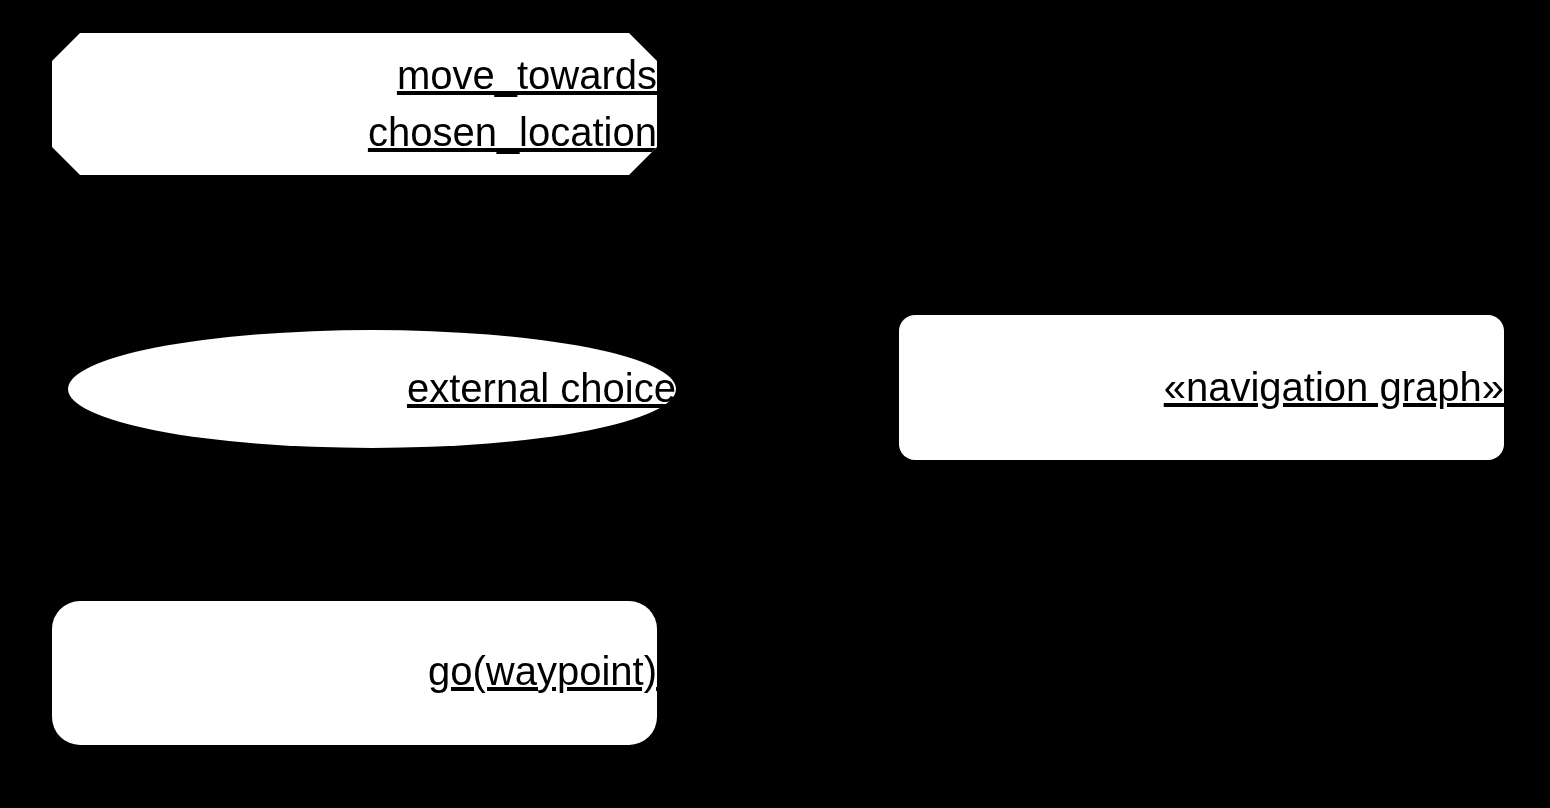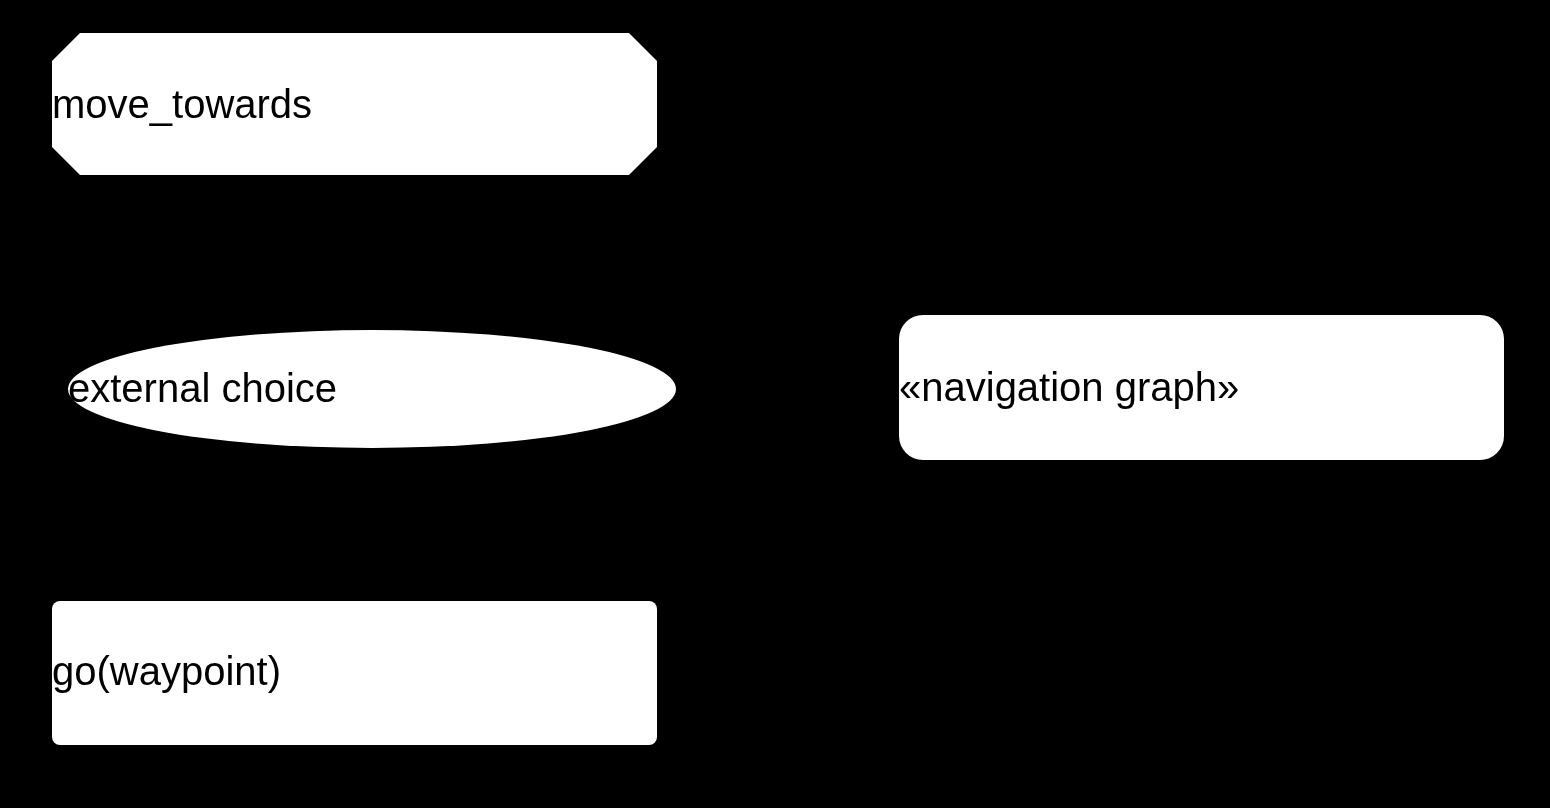--- a/index.html
+++ b/index.html
@@ -19,27 +19,28 @@
     width: 1550px;
     height: 808px;
     background: #000000;
   }
   .node {
     position: absolute;
     box-sizing: border-box;
     display: flex;
     align-items: center;
     justify-content: center;
-    text-align: left;
+    text-align: right;
     color: #000000;
     background: #ffffff;
     line-height: 57px;
     font-size: 40px;
     white-space: pre;
     letter-spacing: 0px;
+    text-decoration: underline;
   }
   
   #node-move-towards {
     left: 52px;
     top: 33px;
     width: 605px;
     height: 142px;
     background: #ffffff;
     -webkit-clip-path: polygon(28px 0, calc(100% - 28px) 0, 100% 28px, 100% calc(100% - 28px), calc(100% - 28px) 100%, 28px 100%, 0 calc(100% - 28px), 0 28px);
     clip-path: polygon(28px 0, calc(100% - 28px) 0, 100% 28px, 100% calc(100% - 28px), calc(100% - 28px) 100%, 28px 100%, 0 calc(100% - 28px), 0 28px);
@@ -51,50 +52,50 @@
     width: 608px;
     height: 118px;
     border-radius: 50% / 50%;
   }
   
   #node-go-waypoint {
     left: 52px;
     top: 601px;
     width: 605px;
     height: 144px;
-    border-radius: 8px;
+    border-radius: 28px;
   }
   
   #node-navigation-graph {
     left: 899px;
     top: 315px;
     width: 605px;
     height: 145px;
-    border-radius: 24px;
+    border-radius: 16px;
   }
   .node-label {
     display: block;
     width: 100%;
     padding: 0;
     margin: 0;
   }
   .label-line {
     display: block;
   }
   
   #node-go-waypoint .node-label { transform: translateY(-2px); }
   #node-external-choice .node-label { transform: translateY(-1px); }
 </style>
 </head>
 <body>
 
 <div id="canvas">
 
   <div class="node" id="node-move-towards">
-    <span class="node-label"><span class="label-line">move_towards</span></span>
+    <span class="node-label"><span class="label-line">move_towards</span><span class="label-line">chosen_location</span></span>
   </div>
 
   <div class="node" id="node-external-choice">
     <span class="node-label"><span class="label-line">external choice</span></span>
   </div>
 
   <div class="node" id="node-go-waypoint">
     <span class="node-label"><span class="label-line">go(waypoint)</span></span>
   </div>
 

